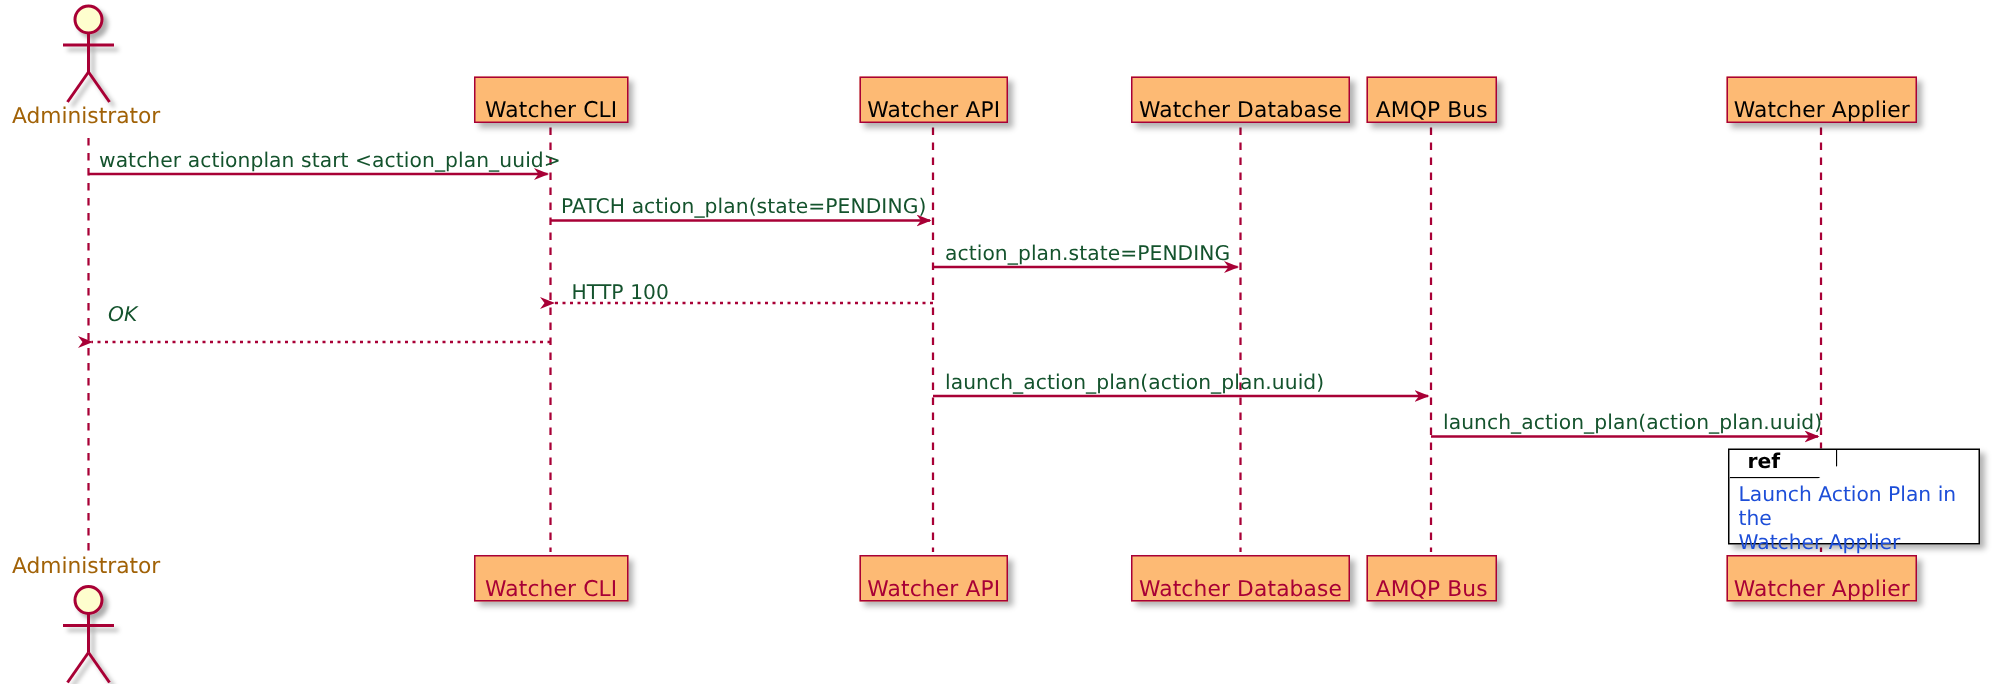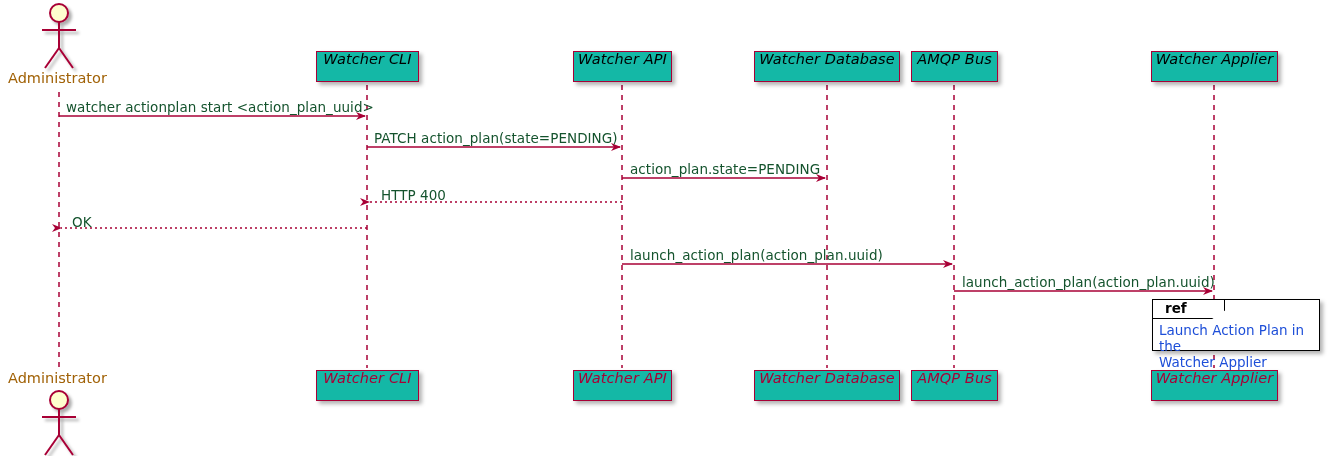--- a/index.html
+++ b/index.html
@@ -13,32 +13,31 @@
     height:456px;
     overflow:hidden;
     background:#ffffff;
   }
   #diagram svg{position:absolute;left:0;top:0;}
 
   
   .pbox{
     position:absolute;
     box-sizing:border-box;
-    background:#14b8a6;
+    background:#fdba74;
     border:1.5px solid #A80036;
     box-shadow:3px 3px 4px rgba(0,0,0,0.30);
     font-size:14.5px;
     line-height:1;
     white-space:nowrap;
     display:flex;
-    align-items:flex-start;
+    align-items:flex-end;
     justify-content:center;
     color:#000000;
     letter-spacing:0.1px;
-    font-style:italic;
   }
   .pbox.bottom{color:#A80036;}
 
   
   .actor-label{
     position:absolute;
     font-size:14.5px;
     color:#a16207;
     white-space:nowrap;
     line-height:1;
@@ -172,24 +171,24 @@
   <div class="pbox bottom" style="left:911px;top:370px;width:87px;height:31px;">
     <span>AMQP Bus</span>
   </div>
   <div class="pbox bottom" style="left:1151px;top:370px;width:127px;height:31px;">
     <span>Watcher Applier</span>
   </div>
 
   <div class="msg" style="left:66px;top:101px;">watcher actionplan start &lt;action_plan_uuid&gt;</div>
   <div class="msg" style="left:374px;top:132px;">PATCH action_plan(state=PENDING)</div>
   <div class="msg" style="left:630px;top:163px;">action_plan.state=PENDING</div>
-  <div class="msg" style="left:381px;top:189px;">HTTP 400</div>
-  <div class="msg" style="left:72px;top:216px;">OK</div>
+  <div class="msg" style="left:381px;top:189px;">HTTP 100</div>
+  <div class="msg" style="left:72px;top:204px;font-style:italic;">OK</div>
   <div class="msg" style="left:630px;top:249px;">launch_action_plan(action_plan.uuid)</div>
   <div class="msg" style="left:962px;top:276px;">launch_action_plan(action_plan.uuid)</div>
 
-  <div class="ref-box" style="left:1152px;top:299px;width:168px;height:52px;">
+  <div class="ref-box" style="left:1152px;top:299px;width:168px;height:64px;">
     <div class="ref-tag" style="width:72px;height:19px;">ref</div>
     <div class="ref-text" style="left:6px;top:22px;width:160px;">Launch Action Plan in the
 Watcher Applier</div>
   </div>
 
 </div>
 
 </body></html>

